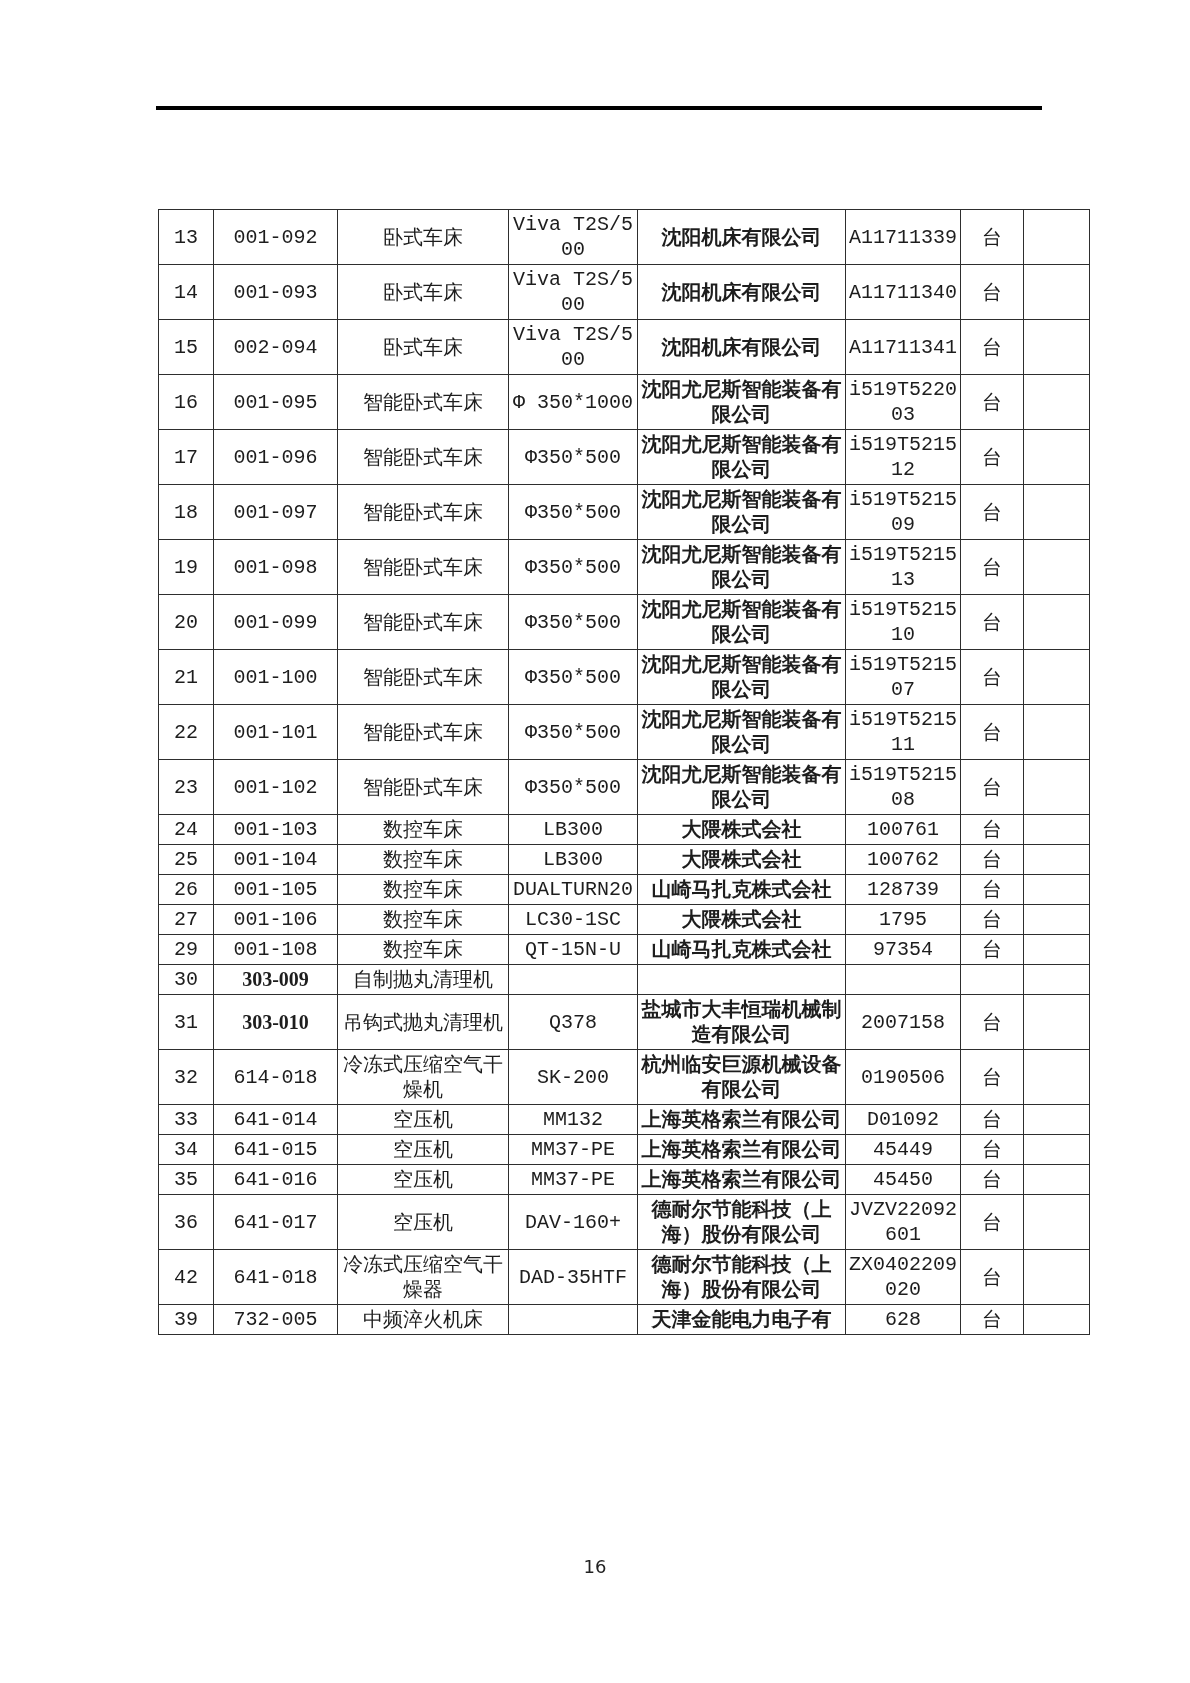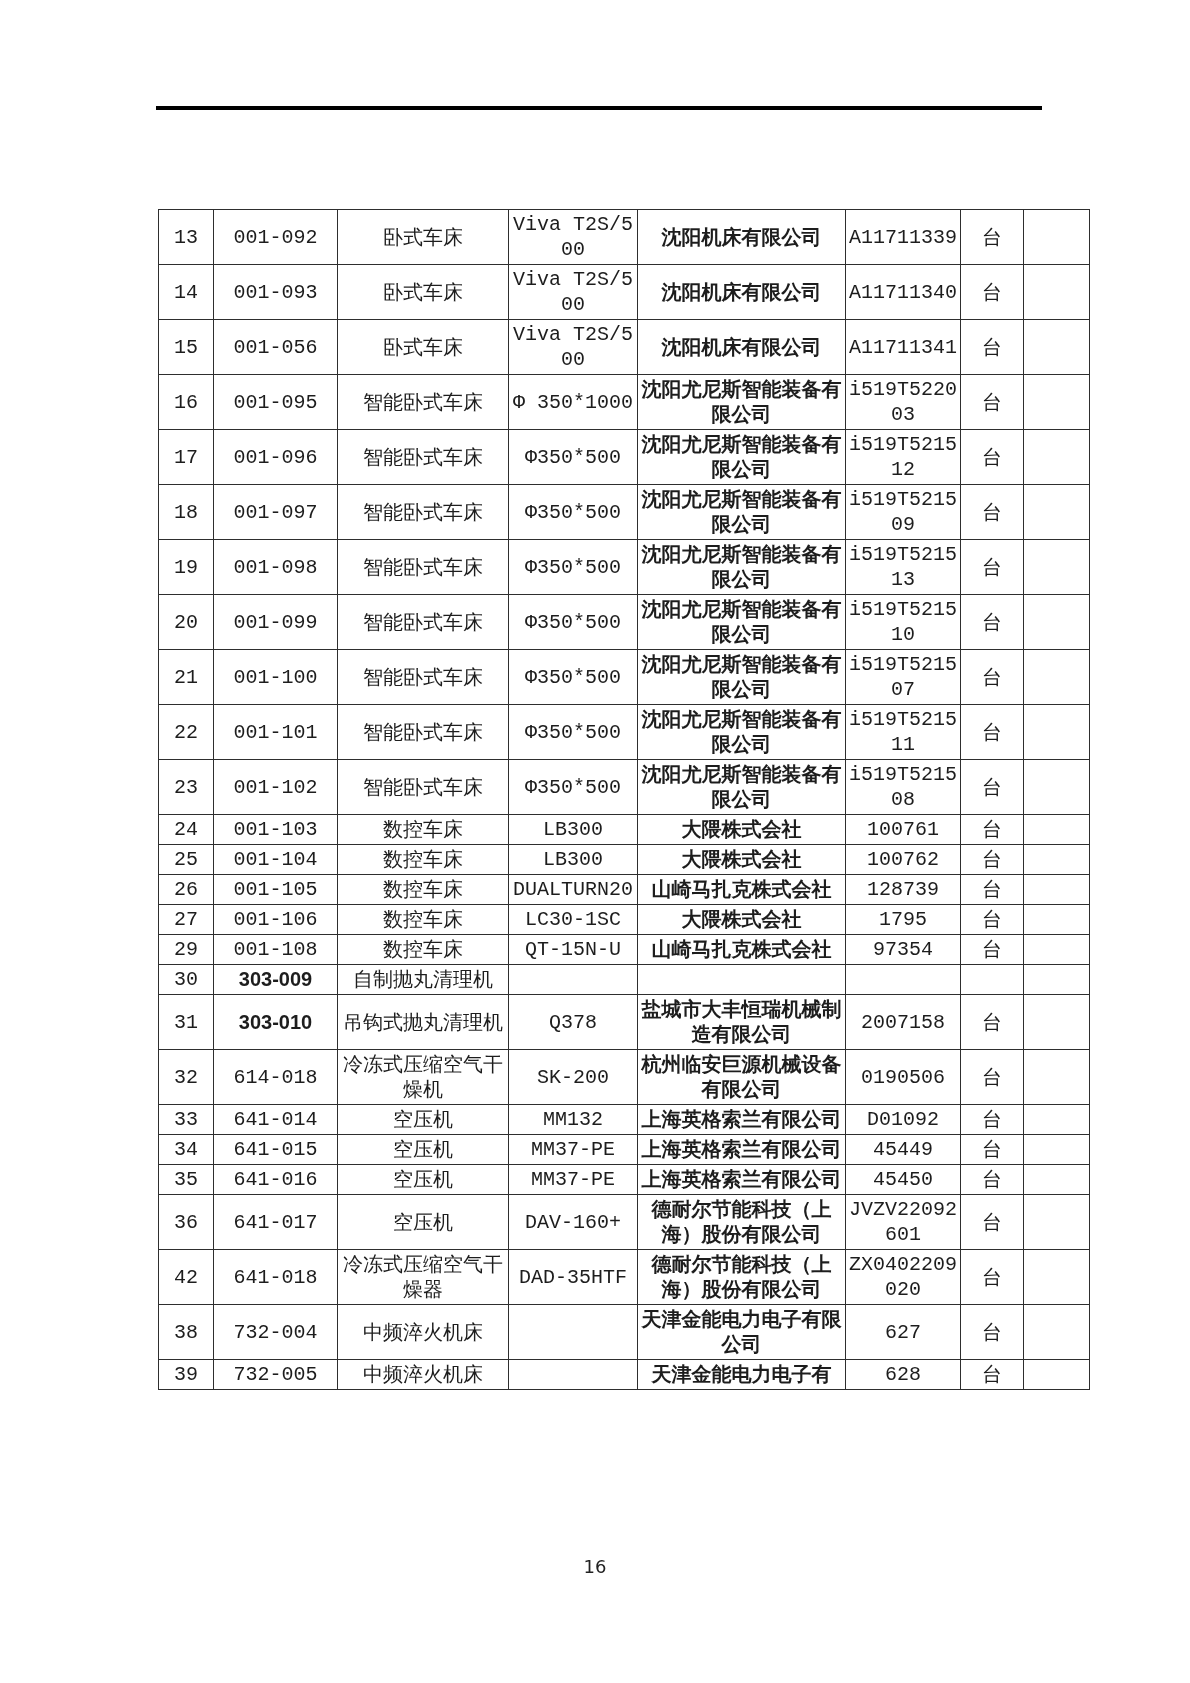--- a/index.html
+++ b/index.html
@@ -43,21 +43,21 @@
   
   td.col-name, td.col-manufacturer, td.col-unit {
     font-family: "Liberation Serif", "DejaVu Serif", serif;
   }
   td.col-name { padding: 2px 1px; }
   td.col-manufacturer { padding: 2px 8px; font-weight: bold; }
   td.col-model { word-break: break-all; padding: 2px 6px; }
   td.col-serial { word-break: break-all; padding: 2px 2px; }
   td.code-bold {
     font-weight: bold;
-    font-family: Liberation Sans, sans-serif;
+    font-family: Liberation Serif, serif;
   }
   .page-number {
     position: absolute;
     left: 0;
     top: 1556px;
     width: 1190px;
     text-align: center;
     font-family: "DejaVu Sans", "Liberation Sans", sans-serif;
     font-size: 18px;
     color: #222222;
@@ -95,21 +95,21 @@
         <td class="col-code">001-093</td>
         <td class="col-name">卧式车床</td>
         <td class="col-model">Viva T2S/500</td>
         <td class="col-manufacturer">沈阳机床有限公司</td>
         <td class="col-serial">A11711340</td>
         <td class="col-unit">台</td>
         <td class="col-remark"></td>
       </tr>
       <tr>
         <td class="col-seq">15</td>
-        <td class="col-code">001-056</td>
+        <td class="col-code">002-094</td>
         <td class="col-name">卧式车床</td>
         <td class="col-model">Viva T2S/500</td>
         <td class="col-manufacturer">沈阳机床有限公司</td>
         <td class="col-serial">A11711341</td>
         <td class="col-unit">台</td>
         <td class="col-remark"></td>
       </tr>
       <tr>
         <td class="col-seq">16</td>
         <td class="col-code">001-095</td>
@@ -314,30 +314,20 @@
         <td class="col-seq">42</td>
         <td class="col-code">641-018</td>
         <td class="col-name">冷冻式压缩空气干燥器</td>
         <td class="col-model">DAD-35HTF</td>
         <td class="col-manufacturer">德耐尔节能科技（上海）股份有限公司</td>
         <td class="col-serial">ZX0402209020</td>
         <td class="col-unit">台</td>
         <td class="col-remark"></td>
       </tr>
       <tr>
-        <td class="col-seq">38</td>
-        <td class="col-code">732-004</td>
-        <td class="col-name">中频淬火机床</td>
-        <td class="col-model"></td>
-        <td class="col-manufacturer">天津金能电力电子有限公司</td>
-        <td class="col-serial">627</td>
-        <td class="col-unit">台</td>
-        <td class="col-remark"></td>
-      </tr>
-      <tr>
         <td class="col-seq">39</td>
         <td class="col-code">732-005</td>
         <td class="col-name">中频淬火机床</td>
         <td class="col-model"></td>
         <td class="col-manufacturer">天津金能电力电子有</td>
         <td class="col-serial">628</td>
         <td class="col-unit">台</td>
         <td class="col-remark"></td>
       </tr>
     </tbody>

